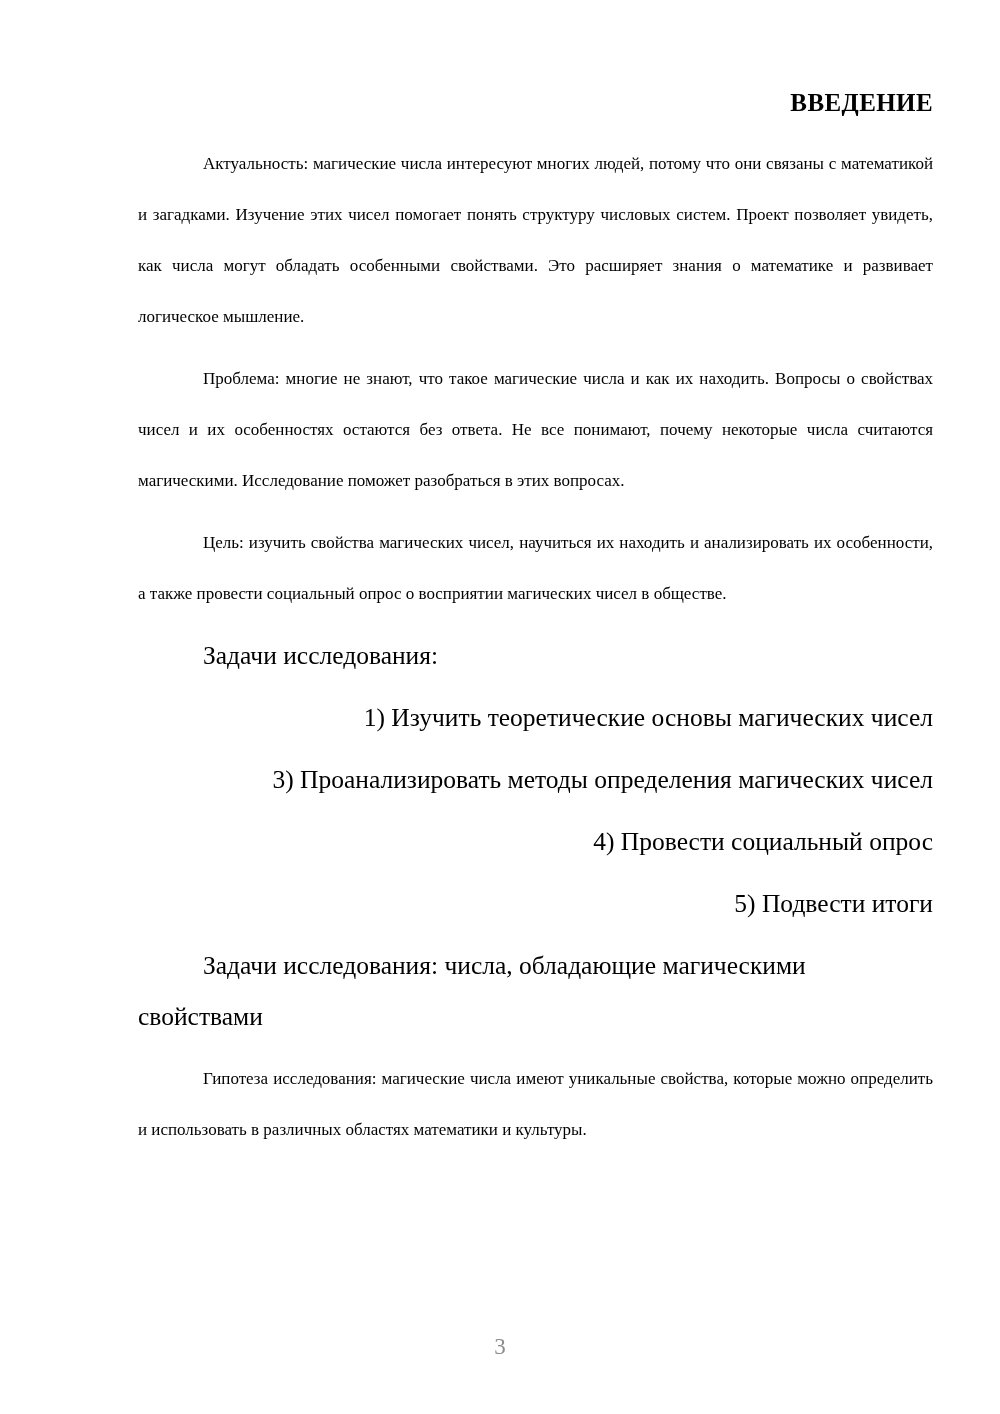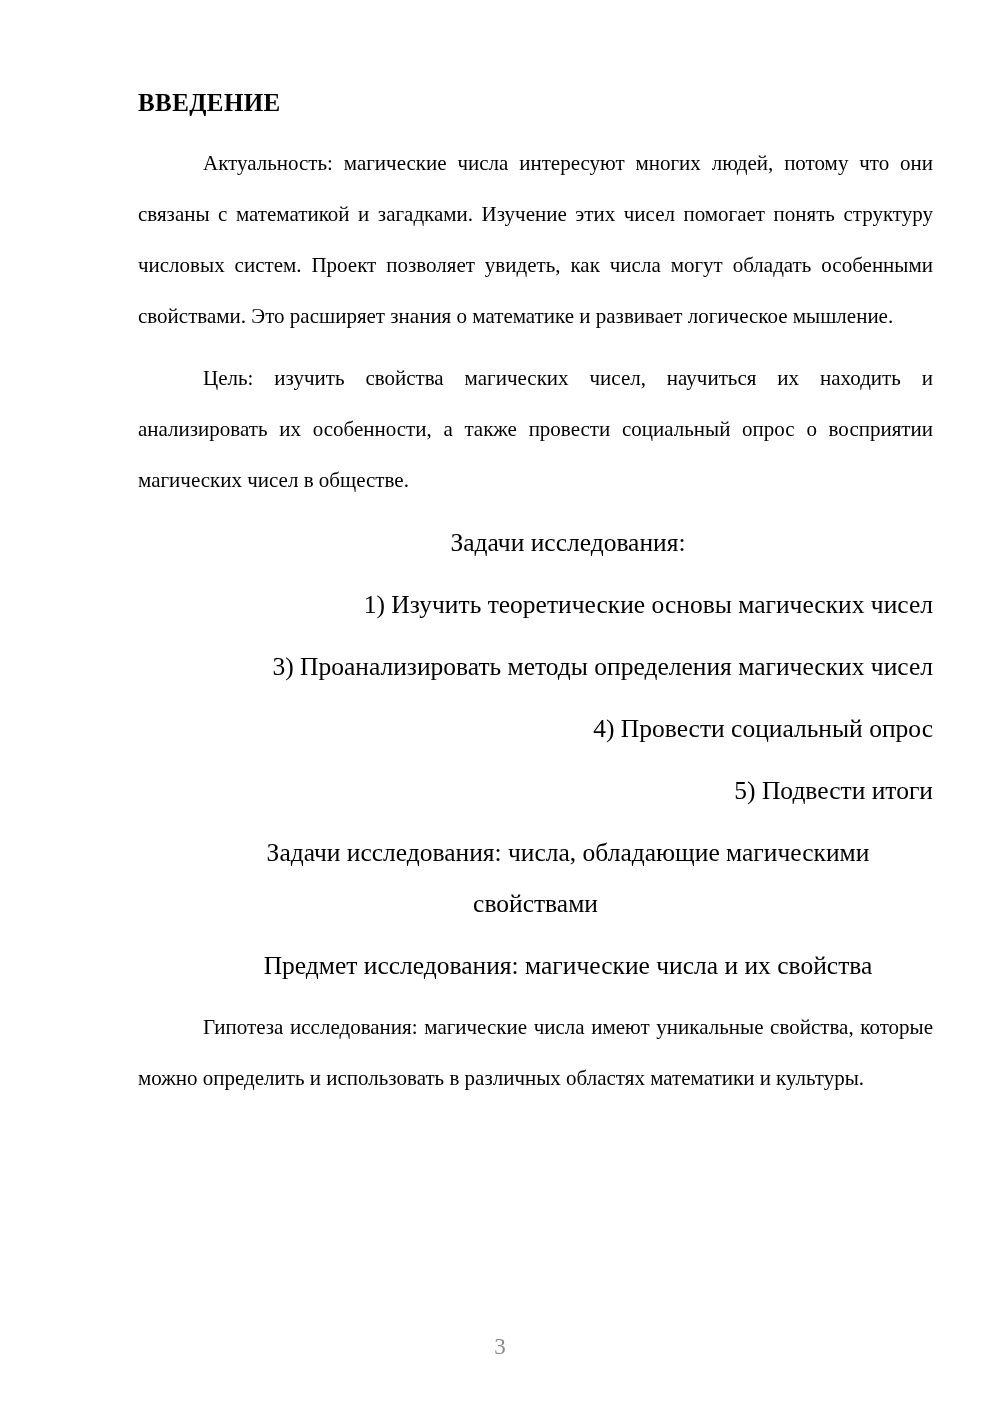--- a/index.html
+++ b/index.html
@@ -21,38 +21,38 @@
   }
   .content {
     position: absolute;
     left: 138px;
     top: 86px;
     width: 795px;
   }
   .doc-title {
     font-size: 25px;
     font-weight: bold;
-    text-align: left;
+    text-align: right;
     letter-spacing: 0.4px;
     margin: 0 0 18px 0;
     line-height: 34px;
   }
   .para {
-    font-size: 21px;
+    font-size: 17px;
     line-height: 51px;
     text-align: justify;
     text-align-last: left;
     text-indent: 65px;
     margin: 0 0 11px 0;
     hyphens: none;
   }
   .para-single {
     font-size: 25.5px;
     line-height: 51px;
-    text-align: center;
+    text-align: left;
     text-indent: 65px;
     margin: 0 0 11px 0;
   }
   .list-item {
     font-size: 25.5px;
     line-height: 51px;
     text-align: right;
     text-indent: 0;
     margin: 0 0 11px 34px;
   }
@@ -71,37 +71,37 @@
 <body>
 
 <div class="page">
 
   <div class="content">
 
     <h1 class="doc-title">ВВЕДЕНИЕ</h1>
 
     <p class="para">Актуальность: магические числа интересуют многих людей, потому что они связаны с математикой и загадками. Изучение этих чисел помогает понять структуру числовых систем. Проект позволяет увидеть, как числа могут обладать особенными свойствами. Это расширяет знания о математике и развивает логическое мышление.</p>
 
+    <p class="para">Проблема: многие не знают, что такое магические числа и как их находить. Вопросы о свойствах чисел и их особенностях остаются без ответа. Не все понимают, почему некоторые числа считаются магическими. Исследование поможет разобраться в этих вопросах.</p>
 
     <p class="para">Цель: изучить свойства магических чисел, научиться их находить и анализировать их особенности, а также провести социальный опрос о восприятии магических чисел в обществе.</p>
 
     <p class="para-single">Задачи исследования:</p>
 
     <p class="list-item">1) Изучить теоретические основы магических чисел</p>
 
 
     <p class="list-item">3) Проанализировать методы определения магических чисел</p>
 
     <p class="list-item">4) Провести социальный опрос</p>
 
     <p class="list-item">5) Подвести итоги</p>
 
     <p class="para-single">Задачи исследования: числа, обладающие магическими свойствами</p>
 
-    <p class="para-single">Предмет исследования: магические числа и их свойства</p>
 
     <p class="para">Гипотеза исследования: магические числа имеют уникальные свойства, которые можно определить и использовать в различных областях математики и культуры.</p>
 
   </div>
 
   <div class="page-number">3</div>
 
 </div>
 
 </body></html>

